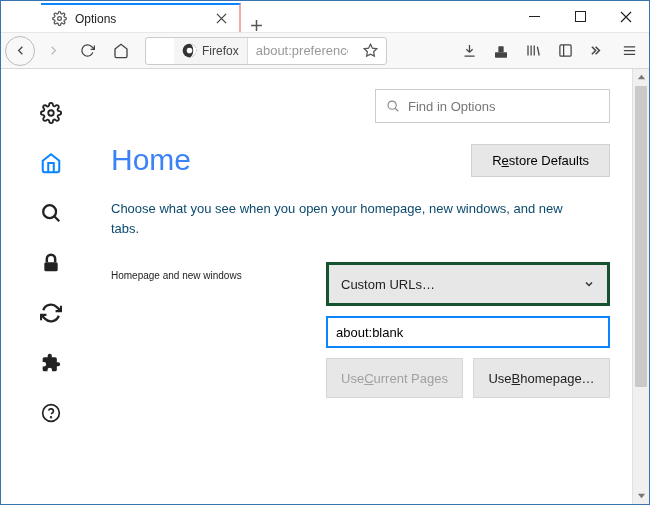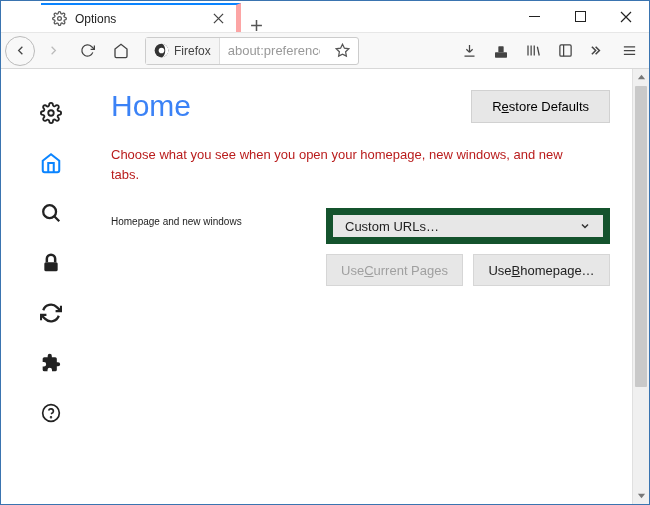--- a/index.html
+++ b/index.html
@@ -1,62 +1,62 @@
 <!DOCTYPE html>
 <html><head>
 <meta charset="utf-8">
 <style>
 * { box-sizing: border-box; margin: 0; padding: 0; }
 body { font-family: "Segoe UI", Arial, sans-serif; font-size: 13px; color: #222; background: #fff; width: 650px; height: 505px; overflow: hidden; border: 1px solid #3a74b0; }
 
 .titlebar { height: 31px; display: flex; align-items: stretch; background: #fff; }
 .tabstrip { flex: 1; display: flex; align-items: flex-end; padding-left: 40px; padding-top: 2px; }
-.tab { display: flex; align-items: center; gap: 8px; height: 29px; padding: 0 10px; border-top: 2px solid #0a84ff; background: #fff; border-right: 5px solid #fca5a5; min-width: 200px; }
+.tab { display: flex; align-items: center; gap: 8px; height: 29px; padding: 0 10px; border-top: 2px solid #0a84ff; background: #fff; border-right: 2px solid #fca5a5; min-width: 200px; }
 .tab .favicon { width: 16px; height: 16px; display: flex; align-items: center; justify-content: center; }
 .tab-title { flex: 1; font-size: 12px; }
 .tab-close { width: 16px; height: 16px; display: flex; align-items: center; justify-content: center; color: #333; cursor: pointer; }
 .newtab { width: 30px; display: flex; align-items: center; justify-content: center; color: #555; font-size: 16px; }
 .win-controls { display: flex; }
 .win-btn { width: 46px; display: flex; align-items: center; justify-content: center; color: #333; }
 .win-btn svg { display: block; }
 
 
 .toolbar { height: 37px; border-top: 1px solid #e7e7e7; border-bottom: 1px solid #d8d8d8; display: flex; align-items: center; padding: 0 4px; gap: 2px; background: #f8f8f8; }
 .tb-btn { width: 32px; height: 30px; display: flex; align-items: center; justify-content: center; color: #333; border-radius: 3px; }
 .tb-btn.disabled { color: #aaa; }
 .tb-btn.circ { border: 1px solid #bbb; border-radius: 50%; width: 30px; height: 30px; }
-.urlbar { flex: 0 0 auto; height: 28px; border: 1px solid #ccc; background: #fff; display: flex; align-items: center; margin: 0 6px; border-radius: 3px; }
+.urlbar { flex: 0 0 auto; height: 28px; border: 1px solid #ccc; background: #fff; display: flex; align-items: center; margin: 0 6px; border-radius: 3px; padding-left: 28px; }
 .identity { display: flex; align-items: center; gap: 5px; padding: 0 8px; border-right: 1px solid #ddd; height: 100%; background: #f5f5f5; }
 .identity svg { display: block; }
 .identity-label { font-size: 12px; color: #444; }
 .urlinput { border: none; outline: none; font-size: 13px; padding: 0 8px; width: 108px; color: #999; background: transparent; }
 .star-btn { width: 30px; display: flex; align-items: center; justify-content: center; color: #555; }
 .tb-right { display: flex; align-items: center; margin-left: auto; }
 
 
 .content { display: flex; height: calc(100% - 68px); background: #fff; }
 .sidebar { width: 100px; padding-top: 30px; display: flex; flex-direction: column; align-items: center; gap: 22px; }
 .side-item { width: 28px; height: 28px; display: flex; align-items: center; justify-content: center; color: #222; }
 .side-item.active { color: #0a84ff; }
 .main { flex: 1; padding: 20px 22px 20px 10px; overflow-y: auto; }
 .search-row { display: flex; justify-content: flex-end; margin-bottom: 20px; }
 .search-box { width: 235px; height: 34px; border: 1px solid #ccc; display: flex; align-items: center; padding: 0 10px; gap: 8px; color: #777; font-size: 13px; }
 .head-row { display: flex; align-items: center; justify-content: space-between; margin-bottom: 22px; }
 .head-title { font-size: 30px; font-weight: 400; color: #3b82f6; }
 .restore-btn { background: #e7e7e7; border: 1px solid #d1d1d1; padding: 8px 20px; font-size: 13px; cursor: pointer; }
 .restore-btn .uline { text-decoration: underline; }
 .section-title { font-size: 15px; font-weight: 700; margin-bottom: 8px; }
-.section-desc { font-size: 13px; color: #b91c1c; margin-bottom: 24px; line-height: 1.5; max-width: 480px; }
+.section-desc { font-size: 13px; color: #0c4a6e; margin-bottom: 24px; line-height: 1.5; max-width: 480px; }
 .row { display: flex; align-items: flex-start; margin-bottom: 18px; }
 .row-label { width: 215px; font-size: 10px; padding-top: 8px; }
 .row-body { flex: 1; display: flex; flex-direction: column; gap: 10px; }
-.select { height: 36px; background: #e7e7e7; border: 7px solid #14532d; display: flex; align-items: center; justify-content: space-between; padding: 0 12px; font-size: 13px; cursor: pointer; }
+.select { height: 44px; background: #e7e7e7; border: 3px solid #14532d; display: flex; align-items: center; justify-content: space-between; padding: 0 12px; font-size: 13px; cursor: pointer; }
 .text-input { height: 32px; border: 2px solid #0a84ff; outline: none; padding: 0 8px; font-size: 13px; width: 100%; }
 .btn-row { display: flex; gap: 10px; }
-.btn { flex: 1; height: 32px; background: #e7e7e7; border: 1px solid #d6d6d6; font-size: 13px; cursor: pointer; display: flex; align-items: center; justify-content: center; }
+.btn { flex: 1; height: 40px; background: #e7e7e7; border: 1px solid #d6d6d6; font-size: 13px; cursor: pointer; display: flex; align-items: center; justify-content: center; }
 .btn.disabled { color: #a0a0a0; }
 .btn .uline { text-decoration: underline; }
 .scrollbar { width: 17px; background: #f0f0f0; display: flex; flex-direction: column; border-left: 1px solid #e0e0e0; }
 .sb-arrow { height: 17px; display: flex; align-items: center; justify-content: center; color: #666; }
 .sb-track { flex: 1; position: relative; }
 .sb-thumb { position: absolute; top: 0; left: 2px; right: 2px; height: 75%; background: #c9c9c9; border-radius: 1px; }
 </style>
 </head>
 <body>
 
@@ -216,37 +216,47 @@
     <div class="side-item">
       <svg width="20" height="20" viewBox="0 0 24 24" fill="none" stroke="#222" stroke-width="2">
           <circle cx="12" cy="12" r="10"></circle>
           <path d="M9.1 9a3 3 0 0 1 5.8 1c0 2-3 3-3 3"></path>
           <circle cx="12" cy="17" r="0.5" fill="#222"></circle>
         </svg>
     </div>
   </div>
 
   <div class="main">
+    <div class="search-row">
+      <div class="search-box">
+        <svg width="14" height="14" viewBox="0 0 24 24" fill="none" stroke="#888" stroke-width="2">
+            <circle cx="10.5" cy="10.5" r="7"></circle>
+            <path d="M21 21l-5.2-5.2"></path>
+          </svg>
+        <span>Find in Options</span>
+      </div>
+    </div>
 
     <div class="head-row">
       <div class="head-title">Home</div>
       <button class="restore-btn"><span>R</span><span class="uline">e</span><span>store Defaults</span></button>
     </div>
 
     <div class="section-desc">Choose what you see when you open your homepage, new windows, and new tabs.</div>
 
     <div class="row">
       <div class="row-label">Homepage and new windows</div>
       <div class="row-body">
         <div class="select">
           <span>Custom URLs…</span>
           <svg width="12" height="12" viewBox="0 0 24 24" fill="none" stroke="#333" stroke-width="3">
               <path d="M6 9l6 6 6-6"></path>
             </svg>
         </div>
+        <input class="text-input" type="text" value="about:blank" style="">
         <div class="btn-row">
           <div class="btn disabled">
               <span>Use </span>
               <span class="uline">C</span>
               <span>urrent Pages</span>
             </div>
           <div class="btn">
               <span>Use </span>
               <span class="uline">B</span>
               <span>homepage…</span>

